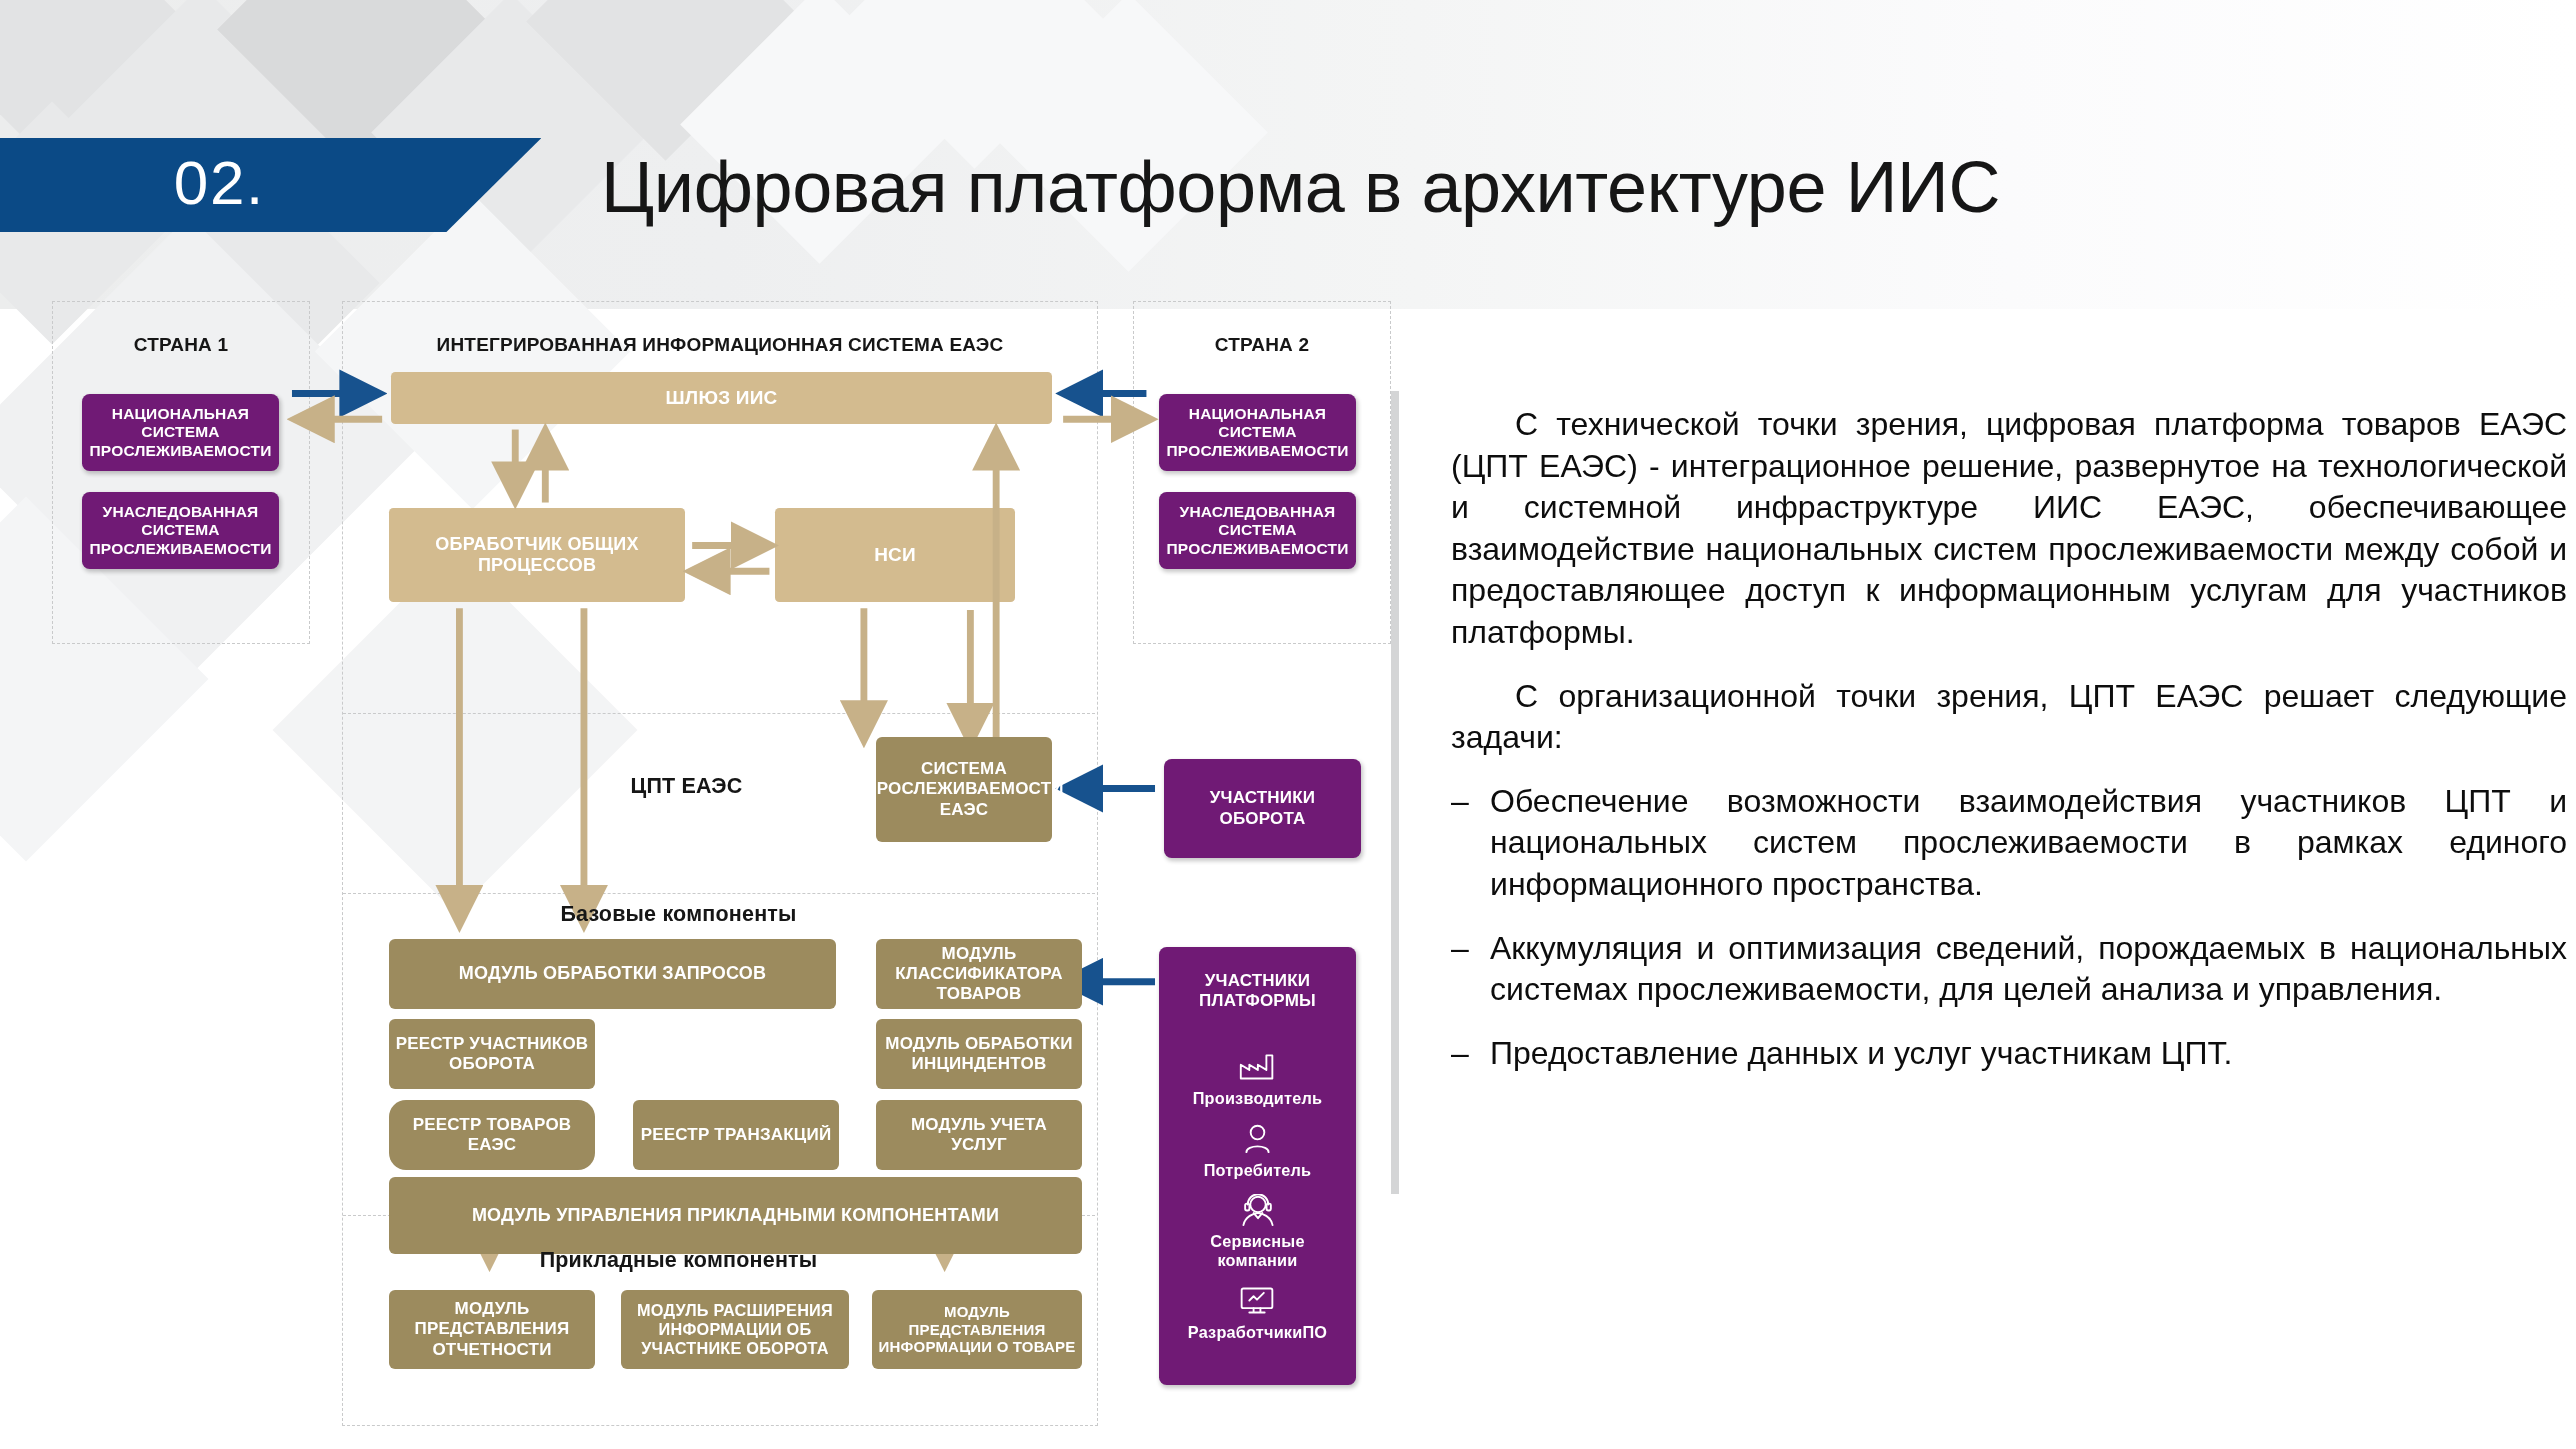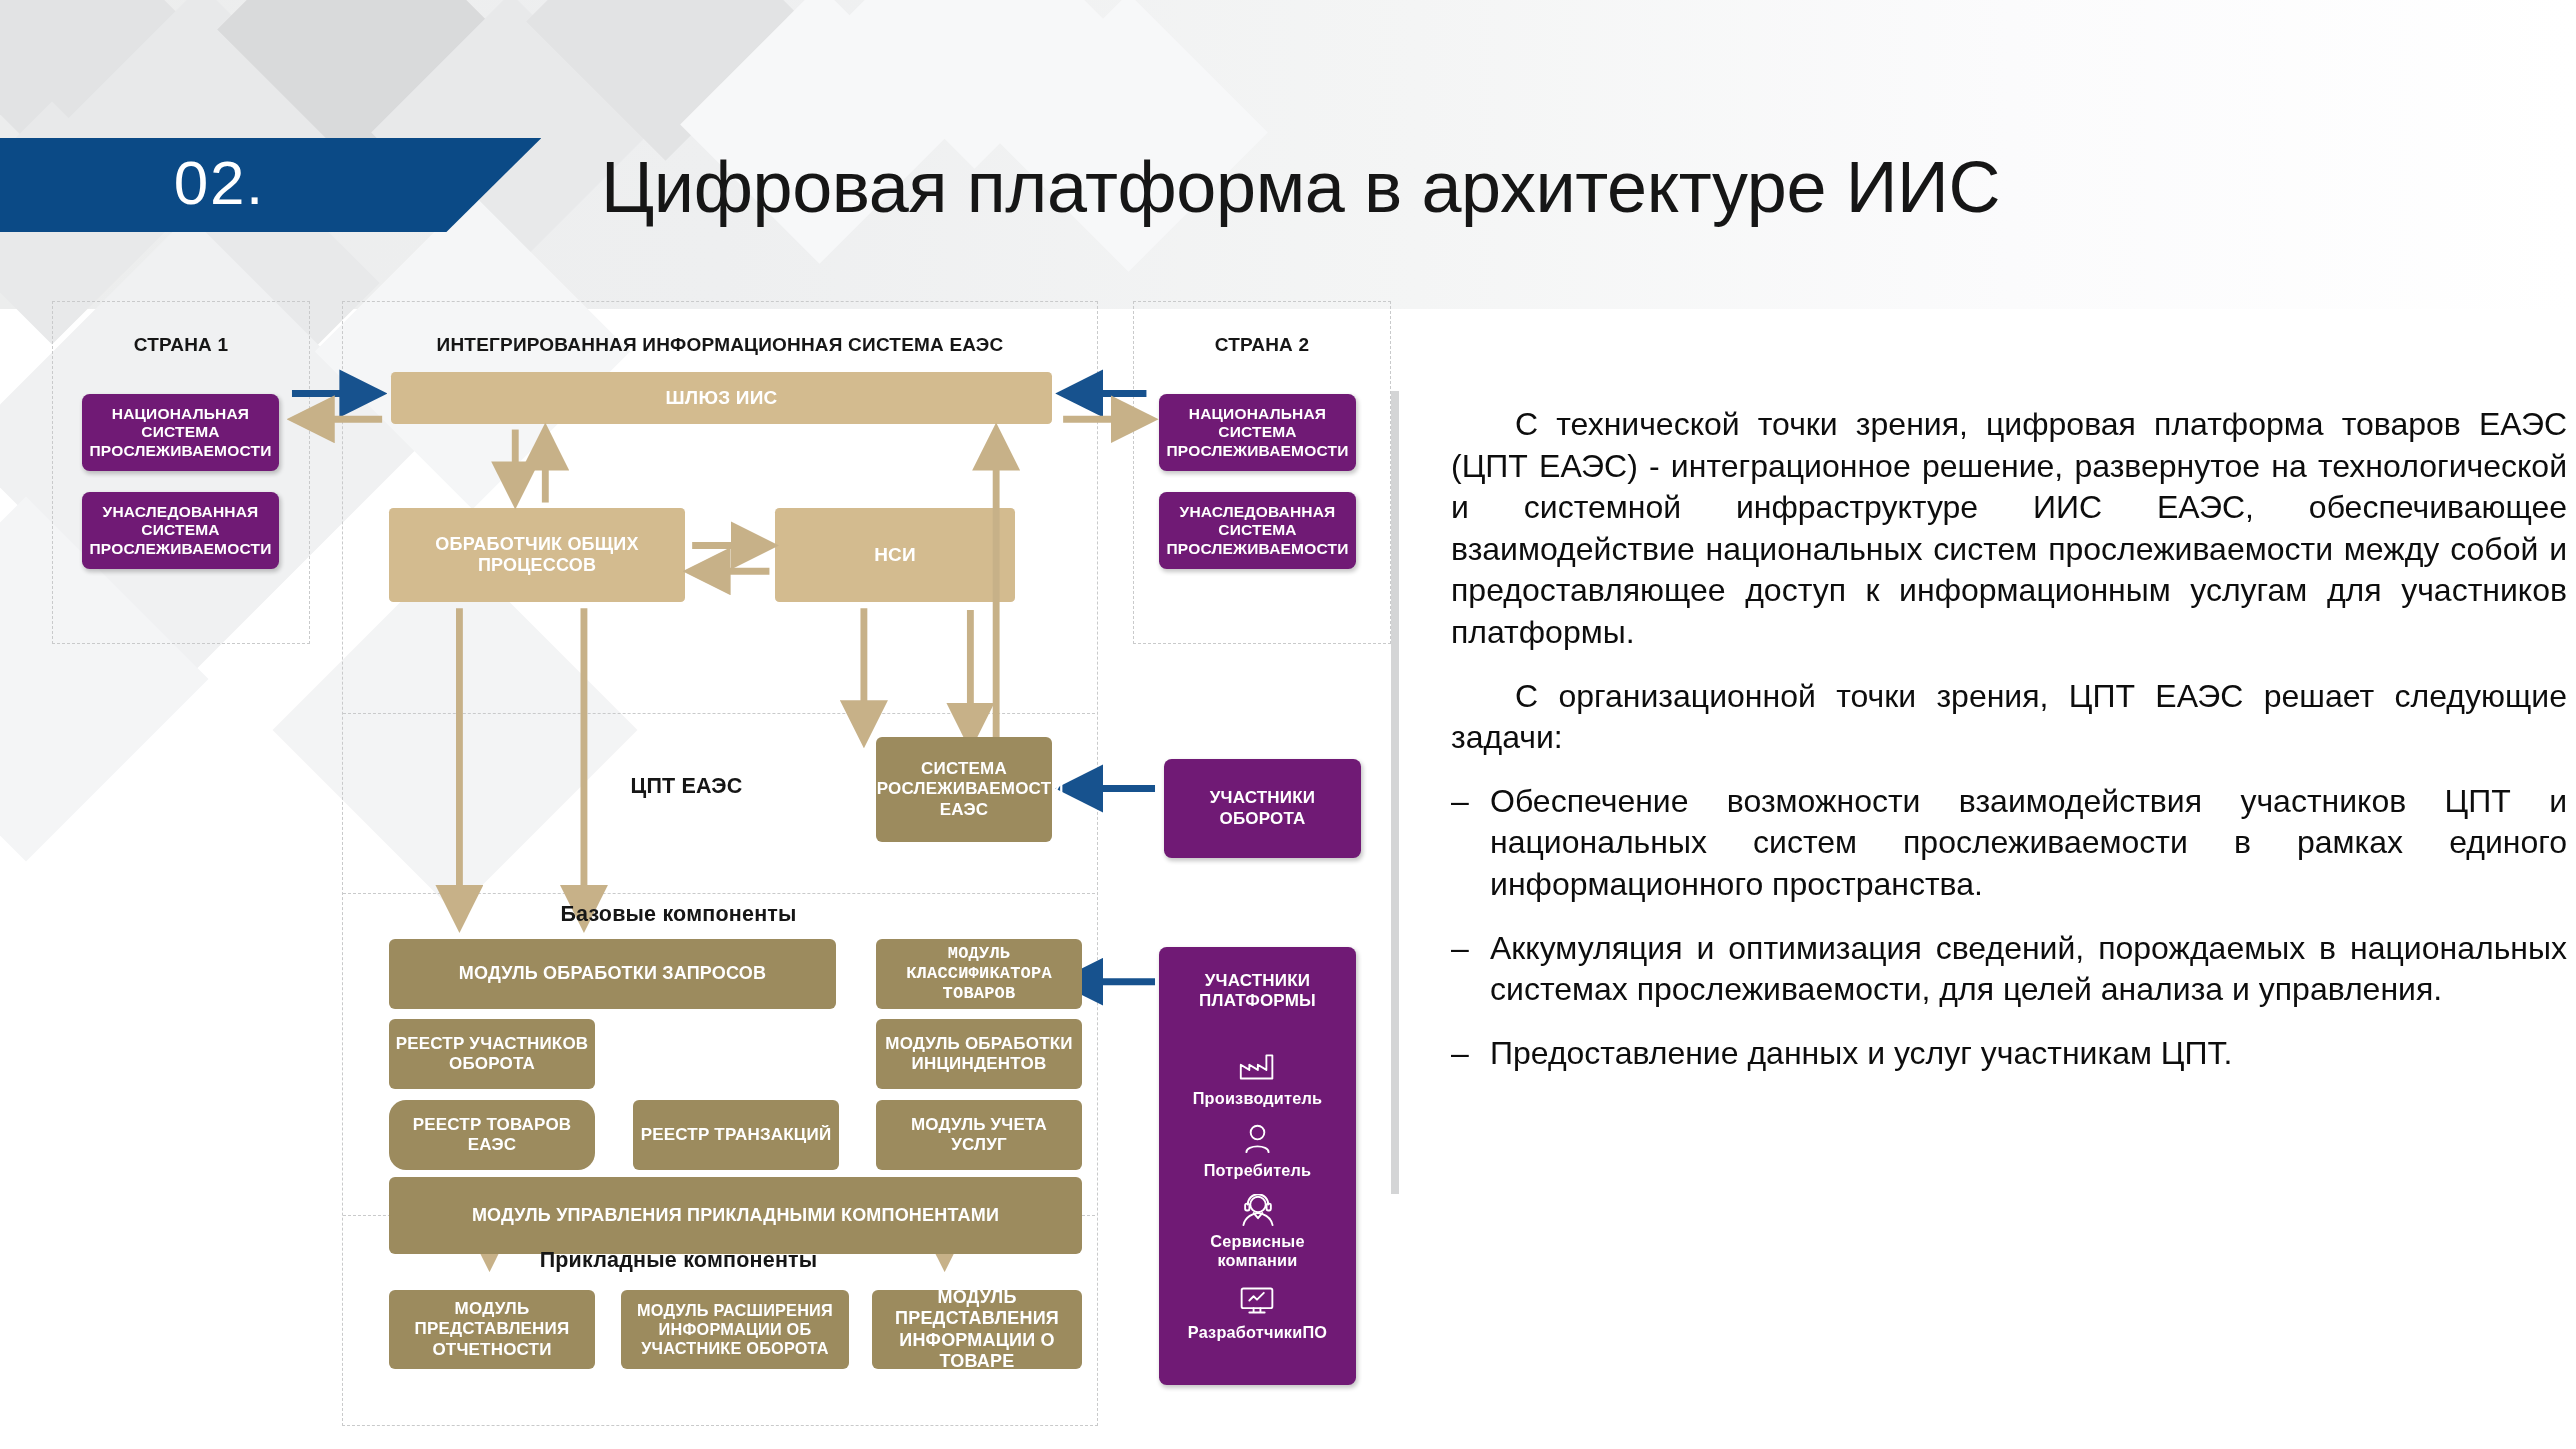--- a/index.html
+++ b/index.html
@@ -196,21 +196,21 @@
 
   <div class="bx bx-blue" style="left:1164px;top:447px;width:197px;height:99px;font-size:17px;">
     <span>УЧАСТНИКИ ОБОРОТА</span>
   </div>
 
   <div class="sec-title" style="left:481px;top:611px;width:395px;font-size:21.5px;">Базовые компоненты</div>
 
   <div class="bx bx-tan-d" style="left:389px;top:647px;width:447px;height:70px;font-size:18px;">
     <span>МОДУЛЬ ОБРАБОТКИ ЗАПРОСОВ</span>
   </div>
-  <div class="bx bx-tan-d" style="left:876px;top:647px;width:206px;height:70px;font-size:17px;font-family:Liberation Mono, monospace;">
+  <div class="bx bx-tan-d" style="left:876px;top:647px;width:206px;height:70px;font-size:17px;">
     <span>МОДУЛЬ КЛАССИФИКАТОРА ТОВАРОВ</span>
   </div>
   <div class="bx bx-tan-d" style="left:389px;top:727px;width:206px;height:70px;font-size:17px;">
     <span>РЕЕСТР УЧАСТНИКОВ ОБОРОТА</span>
   </div>
   <div class="bx bx-tan-d" style="left:876px;top:727px;width:206px;height:70px;font-size:17px;">
     <span>МОДУЛЬ ОБРАБОТКИ ИНЦИНДЕНТОВ</span>
   </div>
   <div class="bx bx-tan-d" style="left:389px;top:808px;width:206px;height:70px;font-size:17px;border-radius:17px;">
     <span>РЕЕСТР ТОВАРОВ ЕАЭС</span>
@@ -226,21 +226,21 @@
   </div>
 
   <div class="sec-title" style="left:481px;top:957px;width:395px;font-size:21.5px;">Прикладные компоненты</div>
 
   <div class="bx bx-tan-d" style="left:389px;top:998px;width:206px;height:79px;font-size:17px;">
     <span>МОДУЛЬ ПРЕДСТАВЛЕНИЯ ОТЧЕТНОСТИ</span>
   </div>
   <div class="bx bx-tan-d" style="left:621px;top:998px;width:228px;height:79px;font-size:16.3px;">
     <span>МОДУЛЬ РАСШИРЕНИЯ ИНФОРМАЦИИ ОБ УЧАСТНИКЕ ОБОРОТА</span>
   </div>
-  <div class="bx bx-tan-d" style="left:872px;top:998px;width:210px;height:79px;font-size:18px;">
+  <div class="bx bx-tan-d" style="left:872px;top:998px;width:210px;height:79px;font-size:15px;">
     <span>МОДУЛЬ ПРЕДСТАВЛЕНИЯ ИНФОРМАЦИИ О ТОВАРЕ</span>
   </div>
 
   <div class="bx bx-blue" style="left:1159px;top:635px;width:197px;height:438px;display:block;">
     <div style="color:#fff;font-size:17px;font-weight:bold;text-align:center;padding-top:24px;line-height:1.2;">УЧАСТНИКИ ПЛАТФОРМЫ</div>
 
     <div class="plist" style="top:0;position:relative;margin-top:38px;">
 
       <div class="pitem">
         <div class="ico">

